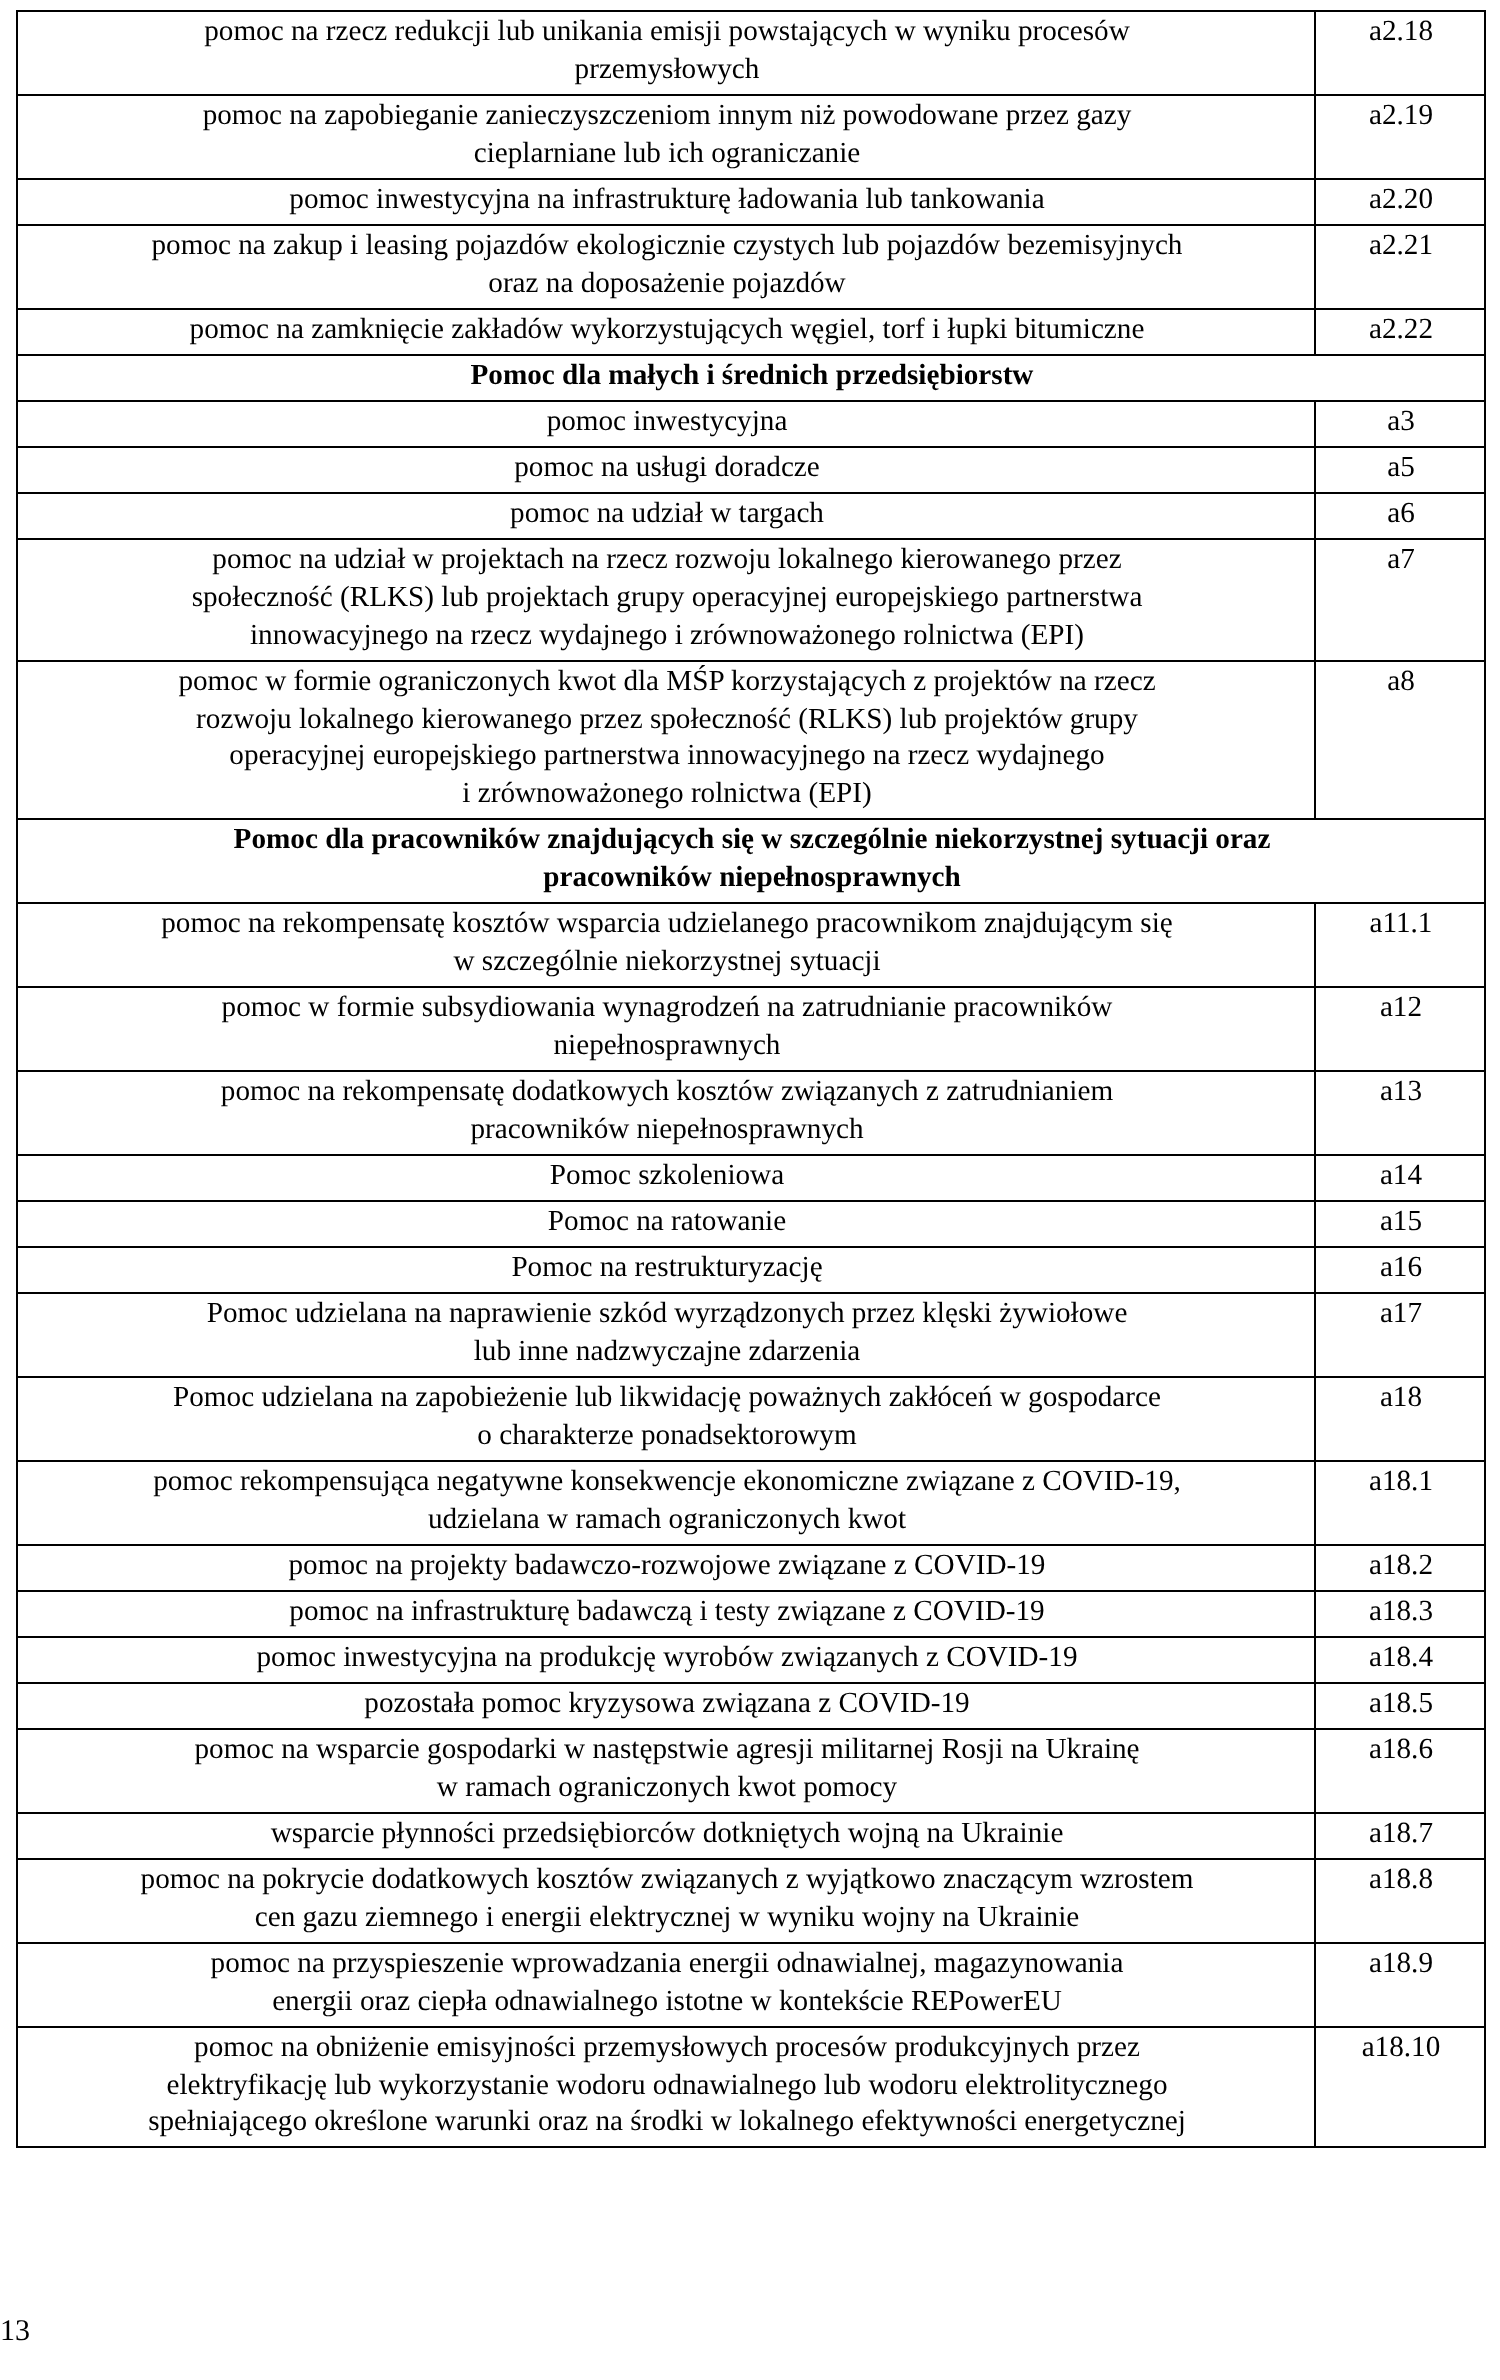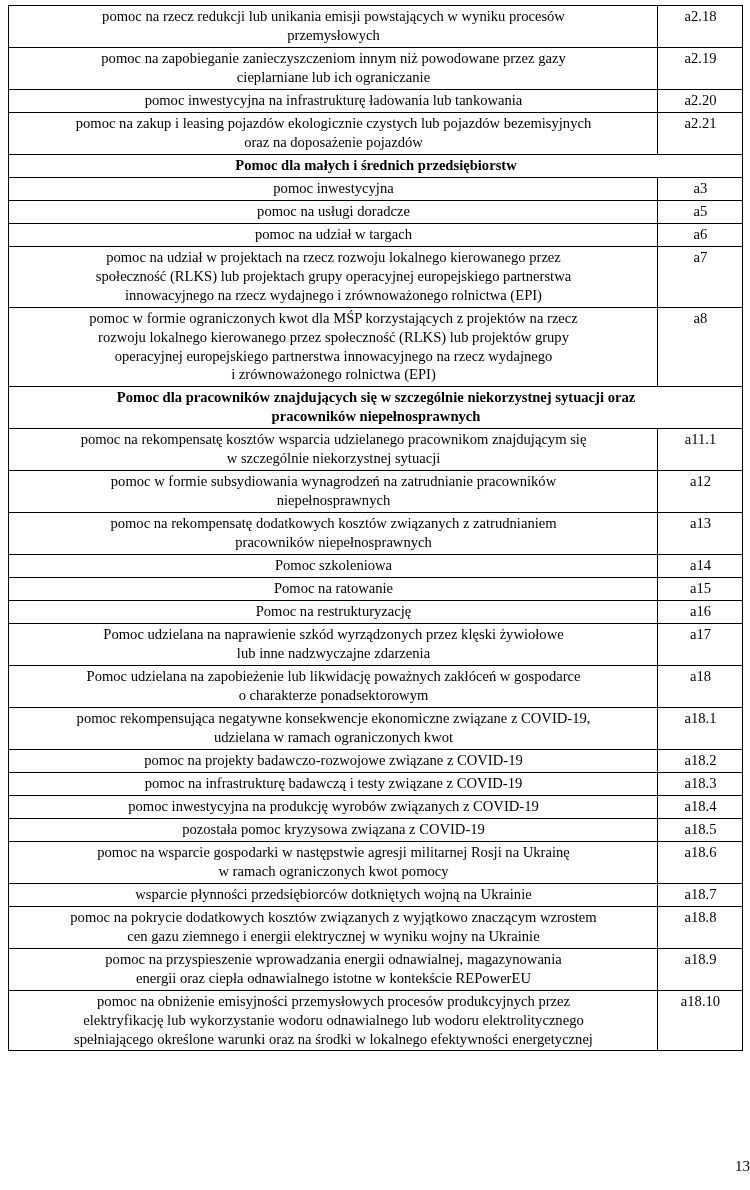--- a/index.html
+++ b/index.html
@@ -64,21 +64,21 @@
     font-weight: normal;
   }
   .line {
     display: block;
   }
   .page-number {
     position: absolute;
     left: 0;
     top: 1158px;
     width: 750px;
-    text-align: right;
+    text-align: left;
     font-family: "Liberation Serif", "DejaVu Serif", serif;
     font-size: 15px;
     color: #000000;
   }
 </style>
 </head>
 <body>
 
 <div class="page">
 
@@ -109,20 +109,26 @@
             </td>
             <td class="code">a2.20</td>
           </tr>
           <tr>
             <td class="desc">
               <span class="line">pomoc na zakup i leasing pojazdów ekologicznie czystych lub pojazdów bezemisyjnych</span>
               <span class="line">oraz na doposażenie pojazdów</span>
             </td>
             <td class="code">a2.21</td>
           </tr>
+          <tr>
+            <td class="desc">
+              <span class="line">pomoc na zamknięcie zakładów wykorzystujących węgiel, torf i łupki bitumiczne</span>
+            </td>
+            <td class="code">a2.22</td>
+          </tr>
           <tr class="section-header">
             <td class="desc" colspan="2">
               <span class="line">Pomoc dla małych i średnich przedsiębiorstw</span>
             </td>
           </tr>
           <tr>
             <td class="desc">
               <span class="line">pomoc inwestycyjna</span>
             </td>
             <td class="code">a3</td>

